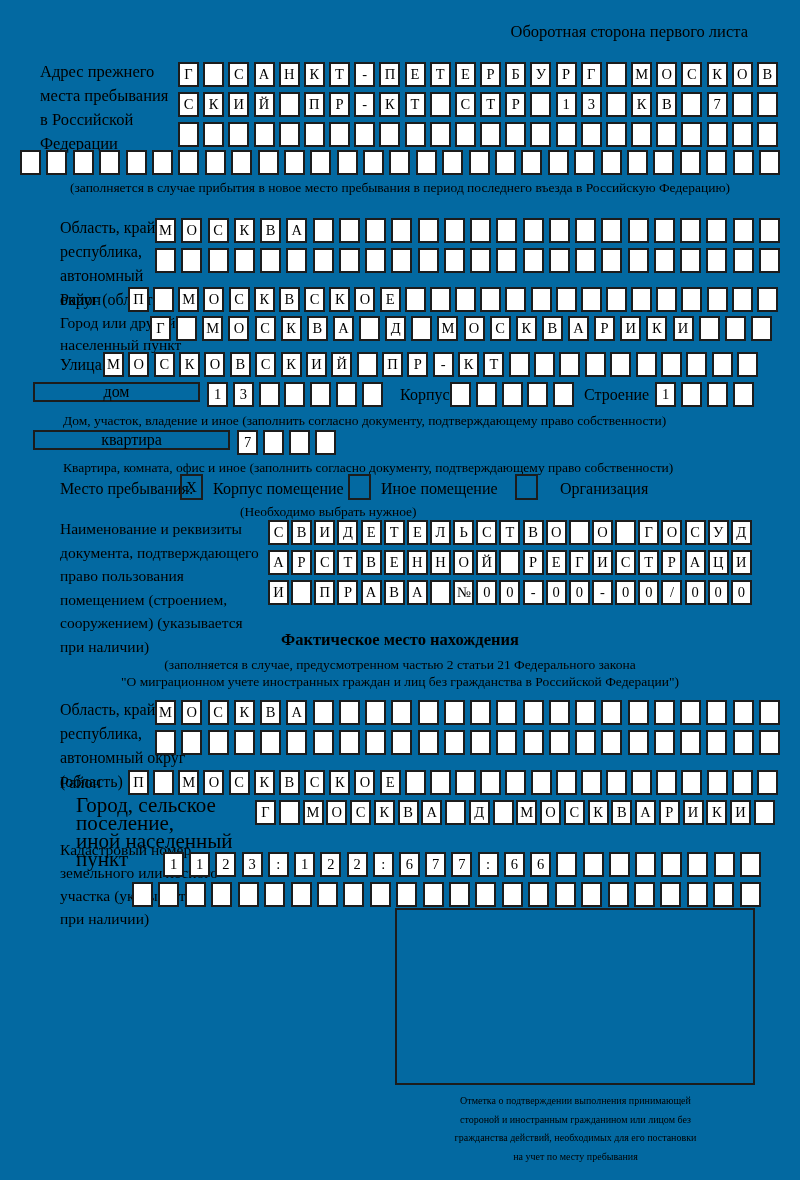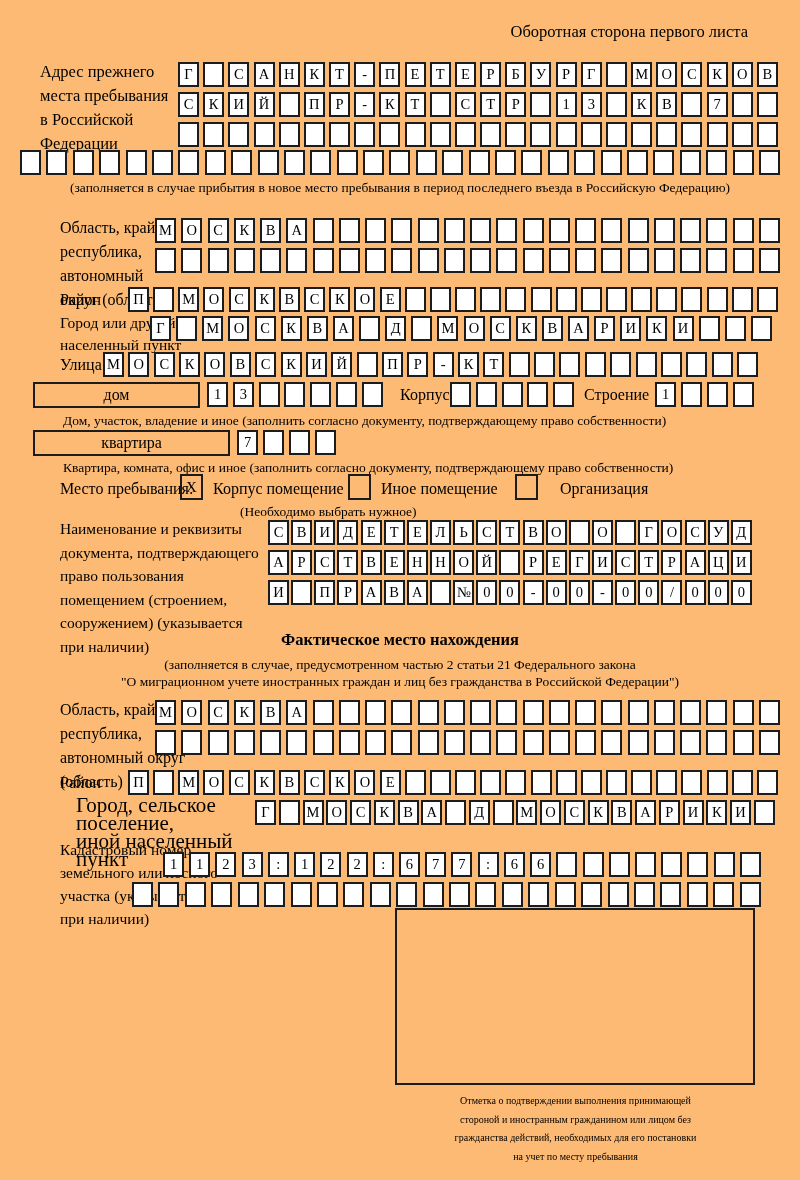--- a/index.html
+++ b/index.html
@@ -1,26 +1,26 @@
 <!DOCTYPE html>
 <html><head>
 <meta charset="utf-8">
 <style>
   html,body{margin:0;padding:0;background:#fff;}
-  .page{position:relative;width:800px;height:1180px;background:#fdba74;color:#000;
+  .page{position:relative;width:800px;height:1180px;background:#0369a1;color:#000;
         font-family:"Liberation Serif","DejaVu Serif",serif;overflow:hidden;}
   .abs{position:absolute;}
   .label{font-size:16px;line-height:24px;white-space:pre-line;}
   .small{font-size:13.5px;line-height:16px;}
   .title{font-size:17px;font-weight:bold;}
   .cellrow{display:flex;justify-content:space-between;}
   .cell{box-sizing:border-box;flex:0 0 21px;width:21px;height:25px;border:2px solid #1c1c1c;
         display:flex;align-items:center;justify-content:center;
         font-size:14.5px;line-height:1;background:#fff;}
-  .labelbox{box-sizing:border-box;border:2px solid #1c1c1c;height:26px;display:flex;
+  .labelbox{box-sizing:border-box;border:2px solid #1c1c1c;height:20px;display:flex;
         align-items:center;justify-content:center;font-size:16px;}
   .chk{box-sizing:border-box;width:23px;height:26px;border:2px solid #1c1c1c;display:flex;
         align-items:center;justify-content:center;font-size:15px;}
   .center{text-align:center;}
 </style>
 </head>
 <body>
 
 <div class="page">
 

